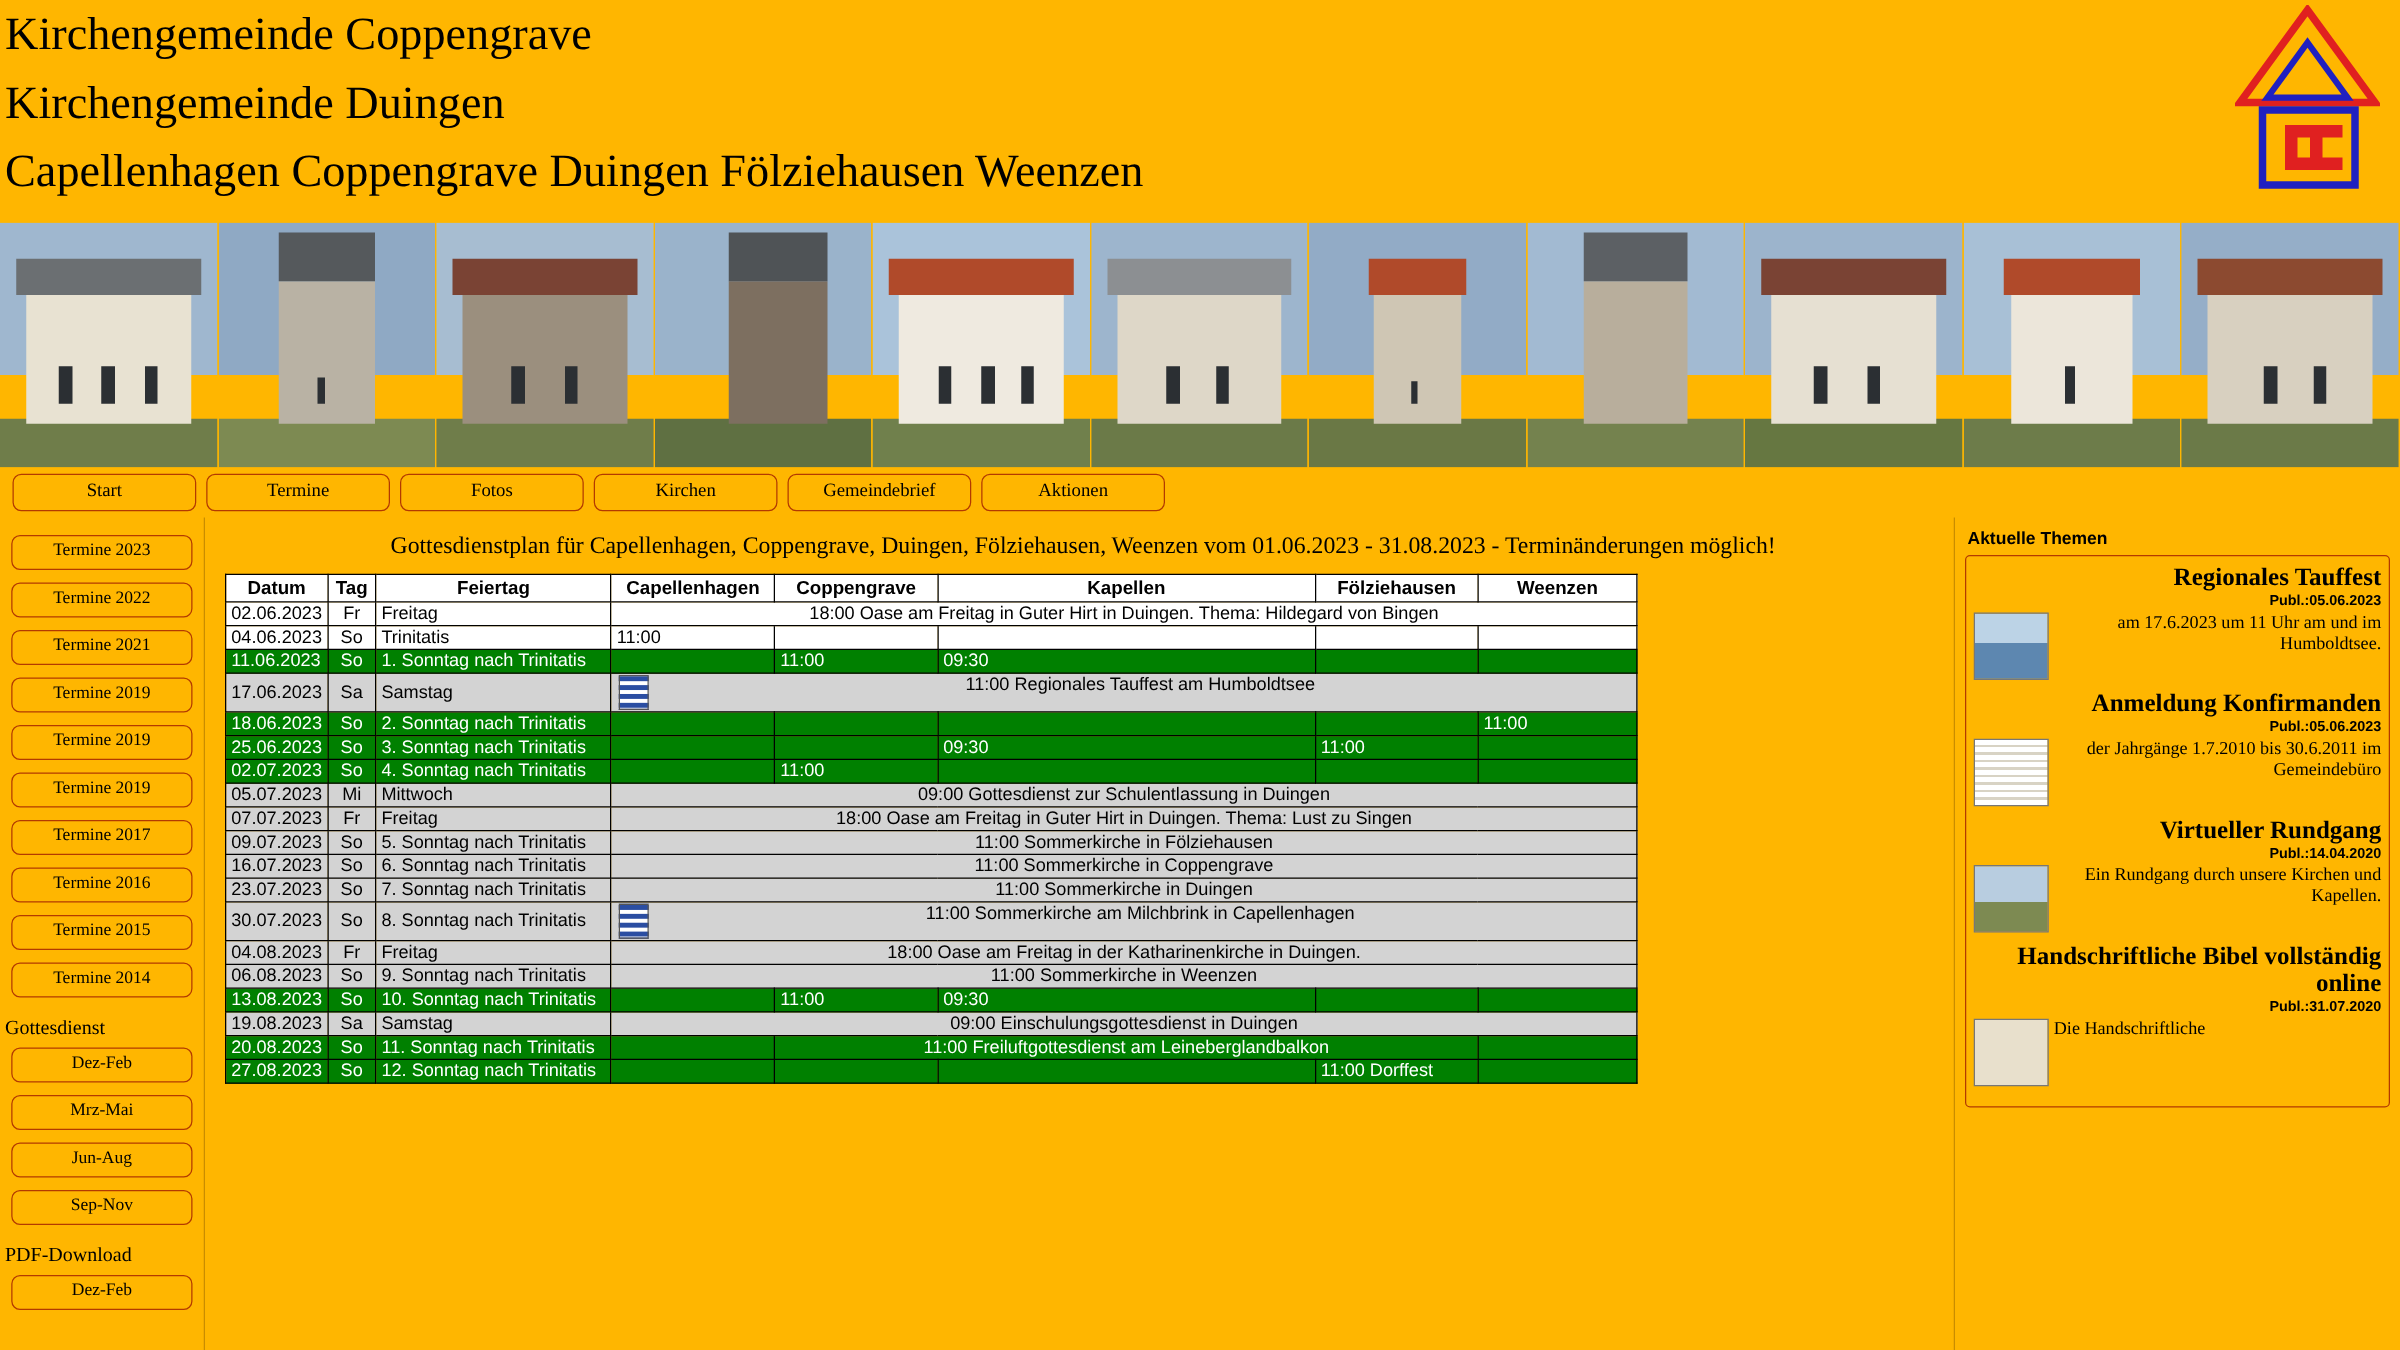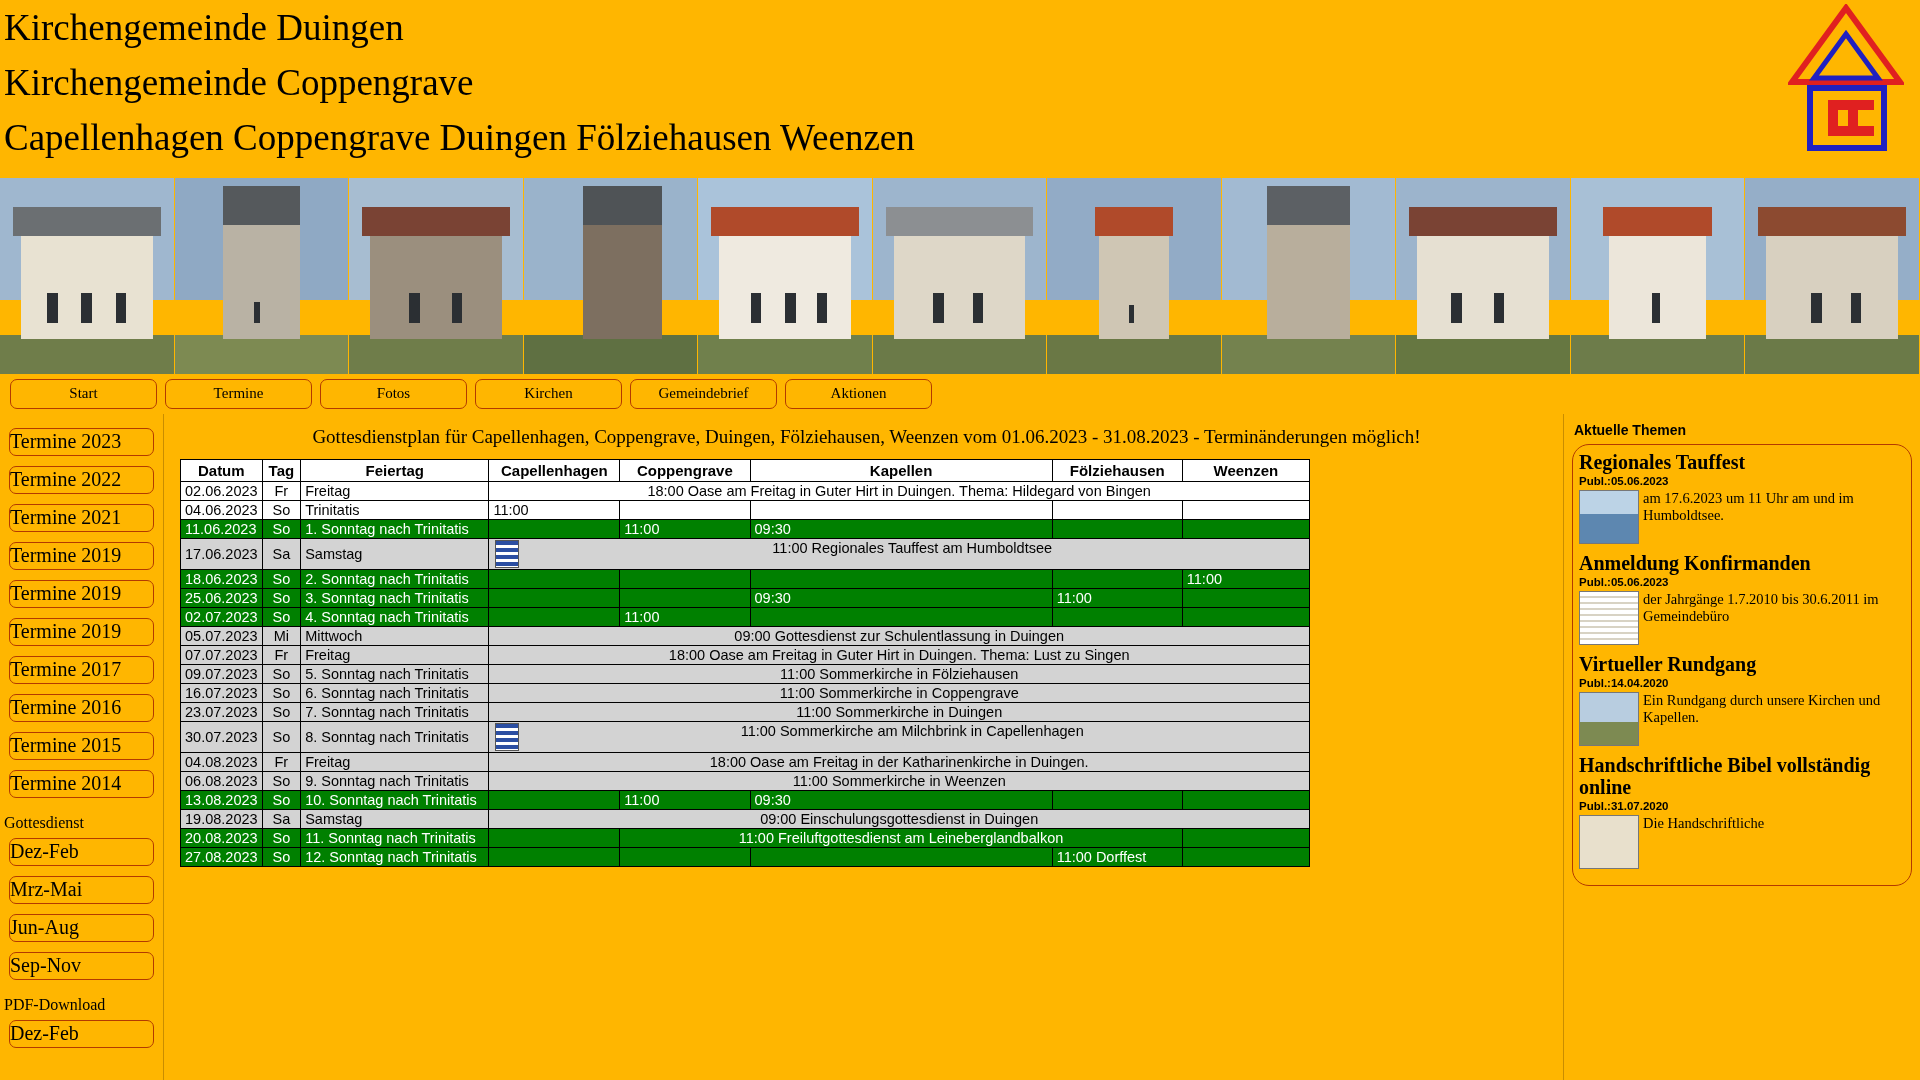--- a/index.html
+++ b/index.html
@@ -38,22 +38,22 @@
   .navbtn{
     width:145px;height:28px;line-height:26px;text-align:center;
     background:#FFB600;border:1px solid #b33a00;border-radius:7px;
     font-size:15px;color:#000;cursor:pointer;
   }
 
   
   .body-area{display:flex;width:1920px;height:calc(1080px - 178px - 196px - 40px);}
   .left{width:163px;background:#FFB600;border-right:1px solid #c98d00;padding-top:14px;}
   .sidebtn{
-    width:143px;height:26px;line-height:24px;margin:0 auto 10px auto;
-    background:#FFB600;border:1px solid #b33a00;border-radius:7px;font-size:20px;cursor:pointer;
+    width:143px;height:26px;line-height:24px;margin:0 auto 10px auto;text-align:center;
+    background:#FFB600;border:1px solid #b33a00;border-radius:7px;font-size:14px;cursor:pointer;
   }
   .side-head{font-size:16px;padding:6px 0 6px 4px;}
 
   .center{flex:1 1 auto;padding:6px 10px 0 16px;}
   .center h2{
     margin:4px 0 10px 0;font-size:19px;font-weight:normal;text-align:center;line-height:25px;
   }
 
   table.plan{border-collapse:collapse;width:1130px;font-family:"Liberation Sans", sans-serif;font-size:14.5px;}
   table.plan th{
@@ -67,37 +67,37 @@
   td.duingen{width:312px;}
   .row-green td{background:#008000;color:#fff;}
   .row-grey td{background:#d3d3d3;color:#000;}
   .row-white td{background:#fff;color:#000;}
   .span-txt{text-align:center;}
   .flag{display:inline-block;width:22px;height:26px;vertical-align:middle;
         background:repeating-linear-gradient(#2b4ea2 0 4px,#fff 4px 7px);border:1px solid #555;}
 
   .right{width:340px;background:#FFB600;border-left:1px solid #c98d00;padding:6px 8px 0 8px;}
   .right .akt{font-family:"Liberation Sans",sans-serif;font-weight:bold;font-size:14px;margin:2px 0 6px 2px;}
-  .panel{border:1px solid #b33a00;border-radius:17px;padding:4px 6px 8px 6px;background:#FFB600;}
+  .panel{border:1px solid #b33a00;border-radius:4px;padding:4px 6px 8px 6px;background:#FFB600;text-align:right;}
   .panel h3{margin:2px 0 2px 0;font-size:20px;font-weight:bold;line-height:22px;}
   .publ{font-family:"Liberation Sans",sans-serif;font-size:11.5px;font-weight:bold;margin:0 0 3px 0;}
   .item{display:flex;gap:6px;margin-bottom:10px;}
   .thumb{width:58px;height:52px;flex:0 0 58px;border:1px solid #777;position:absolute;}
   .thumb-wrap{width:58px;height:52px;position:relative;flex:0 0 58px;}
   .itxt{font-size:14.5px;line-height:17px;}
   .sec{margin-top:6px;}
 </style>
 </head>
 <body>
 
 <div class="page">
 
   <div class="header">
+    <h1>Kirchengemeinde Coppengrave</h1>
     <h1>Kirchengemeinde Duingen</h1>
-    <h1>Kirchengemeinde Coppengrave</h1>
     <h1>Capellenhagen Coppengrave Duingen Fölziehausen Weenzen</h1>
     <svg class="logo" viewBox="0 0 116 148">
       <polygon points="58,4 112,78 4,78" fill="none" stroke="#e02020" stroke-width="6"></polygon>
       <polygon points="58,30 90,74 26,74" fill="none" stroke="#2020c0" stroke-width="5"></polygon>
       <rect x="22" y="84" width="74" height="60" fill="none" stroke="#2020c0" stroke-width="6"></rect>
       <path d="M40 96 h26 v10 h-16 v16 h16 v10 h-26 z" fill="#e02020"></path>
       <path d="M60 96 h26 v10 h-16 v16 h16 v10 h-26 z" fill="#e02020"></path>
     </svg>
   </div>
 

